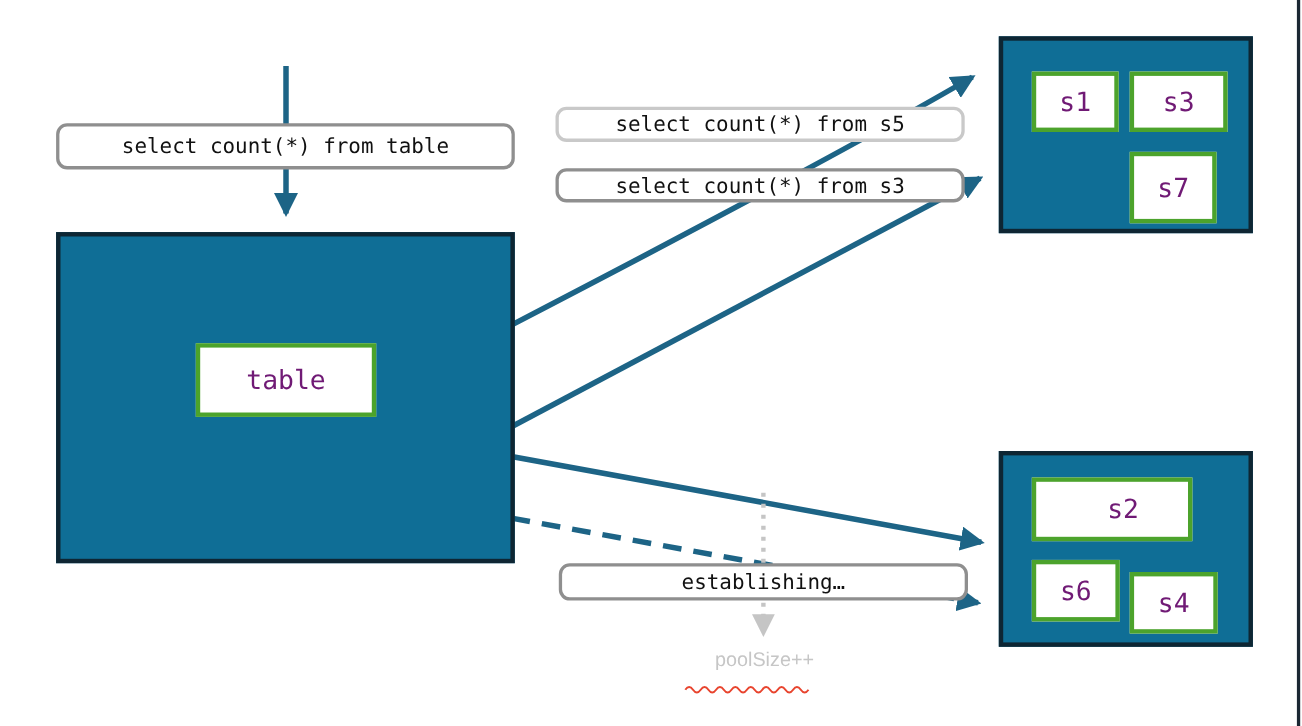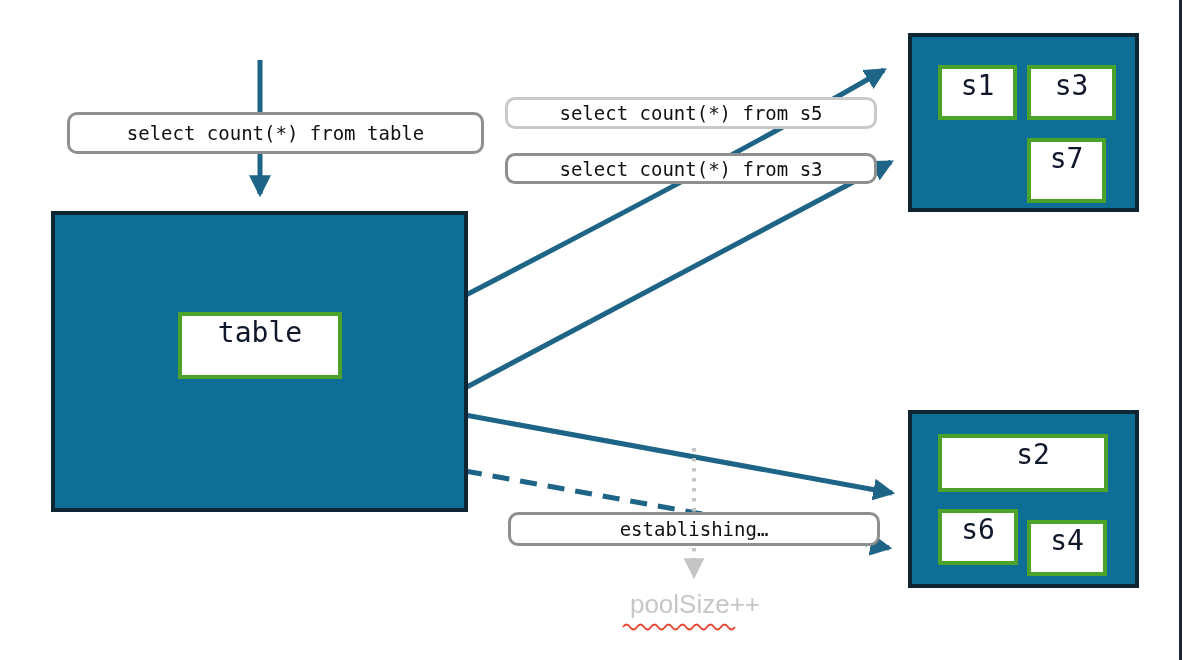--- a/index.html
+++ b/index.html
@@ -23,24 +23,24 @@
     background: #0f6e96;
     border: 4px solid #0e2633;
     z-index: 2;
   }
   
   .cell {
     position: absolute;
     background: #ffffff;
     border: 4px solid #4ca32c;
     display: flex;
-    align-items: flex-start;
+    align-items: center;
     justify-content: center;
-    font-size: 28px;
-    color: #0f172a;
+    font-size: 24px;
+    color: #701a75;
     z-index: 3;
   }
   
   .qlabel {
     position: absolute;
     background: #ffffff;
     border: 3px solid #8f8f8f;
     border-radius: 10px;
     display: flex;
     align-items: center;
@@ -49,21 +49,21 @@
     color: #111111;
     z-index: 2;
   }
   .qlabel.light { border-color: #c9c9c9; z-index: 2; }
   .qlabel.overlap { z-index: 3; margin-top: 28px; }
   .pool-note {
     position: absolute;
     left: 600px; top: 589px; width: 190px;
     text-align: center;
     font-family: "Liberation Sans", "DejaVu Sans", sans-serif;
-    font-size: 26px;
+    font-size: 18px;
     color: #c6c6c6;
     z-index: 2;
   }
   .edge-line {
     position: absolute;
     left: 1179px; top: 0; width: 3px; height: 660px;
     background: #1b2733;
     z-index: 4;
   }
 </style>
@@ -90,21 +90,21 @@
 
     <path d="M465,415 L892,493" stroke="#1d6486" stroke-width="5" fill="none" marker-end="url(#ah-teal)"></path>
 
     <path d="M465,471 L889,548" stroke="#1d6486" stroke-width="5" fill="none" stroke-dasharray="17 11" marker-end="url(#ah-teal)"></path>
 
     <path d="M694,448 L694,576" stroke="#c5c5c5" stroke-width="4" fill="none" stroke-dasharray="3.5 6.5" marker-end="url(#ah-gray)"></path>
 
     <path d="M623,627 q3.5 -5 7 0 t7 0 t7 0 t7 0 t7 0 t7 0 t7 0 t7 0 t7 0 t7 0 t7 0 t7 0 t7 0 t7 0 t7 0 t7 0" stroke="#e8442e" stroke-width="1.8" fill="none"></path>
   </svg>
 
-  <div class="qlabel" style="left:51px; top:112px; width:417px; height:42px;margin-left:16px;">
+  <div class="qlabel" style="left:51px; top:112px; width:417px; height:42px;">
     <span>select count(*) from table</span>
   </div>
 
   <div class="qlabel light" style="left:505px; top:97px; width:372px; height:32px;">
     <span>select count(*) from s5</span>
   </div>
 
   <div class="qlabel overlap" style="left:505px; top:125px; width:372px; height:31px;">
     <span>select count(*) from s3</span>
   </div>
@@ -127,21 +127,21 @@
     </div>
     <div class="cell" style="left:115px; top:28px; width:89px; height:55px;">
       <span>s3</span>
     </div>
     <div class="cell" style="left:115px; top:101px; width:79px; height:65px;">
       <span>s7</span>
     </div>
   </div>
 
   <div class="teal-box" style="left:908px; top:410px; width:231px; height:178px;">
-    <div class="cell" style="left:26px; top:20px; width:170px; height:58px;padding-left:20px;">
+    <div class="cell" style="left:26px; top:20px; width:146px; height:58px;padding-left:20px;">
       <span>s2</span>
     </div>
     <div class="cell" style="left:26px; top:95px; width:80px; height:56px;">
       <span>s6</span>
     </div>
     <div class="cell" style="left:115px; top:106px; width:80px; height:56px;">
       <span>s4</span>
     </div>
   </div>
 

